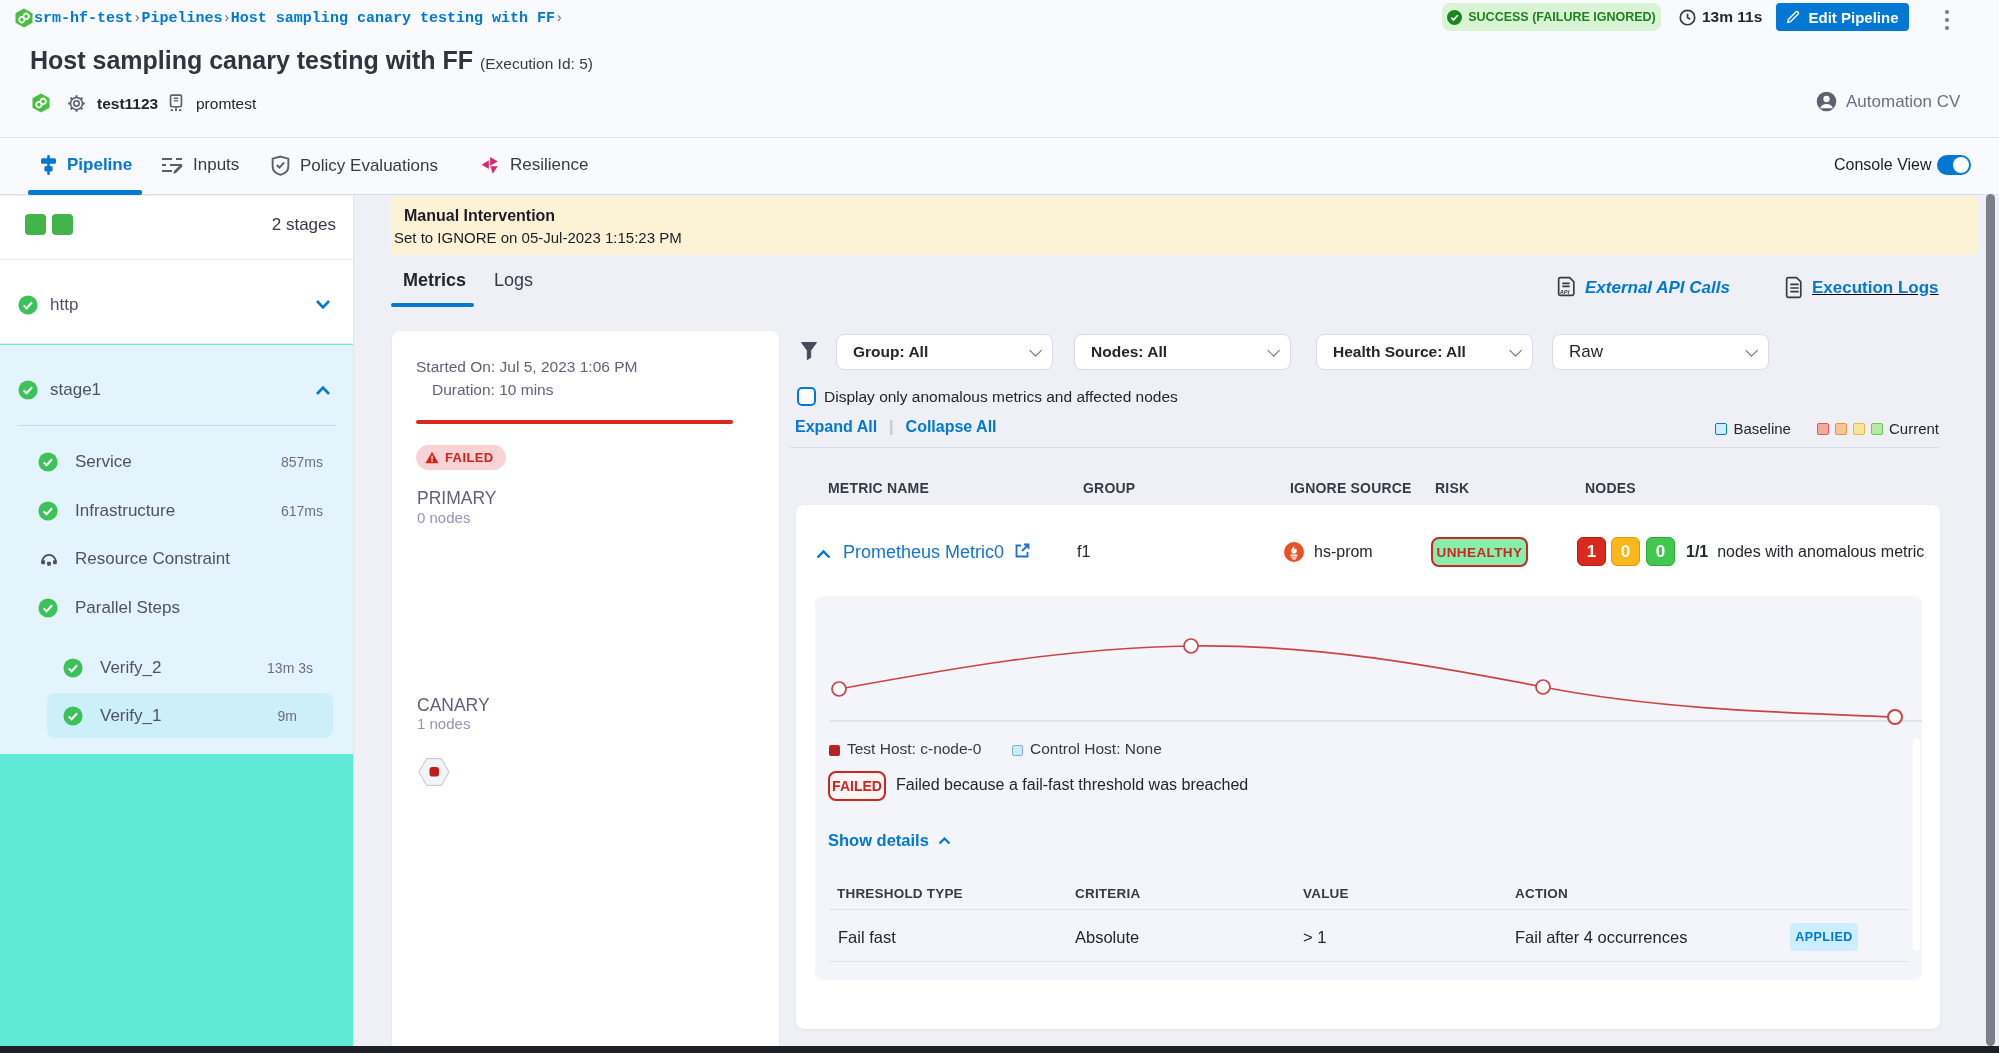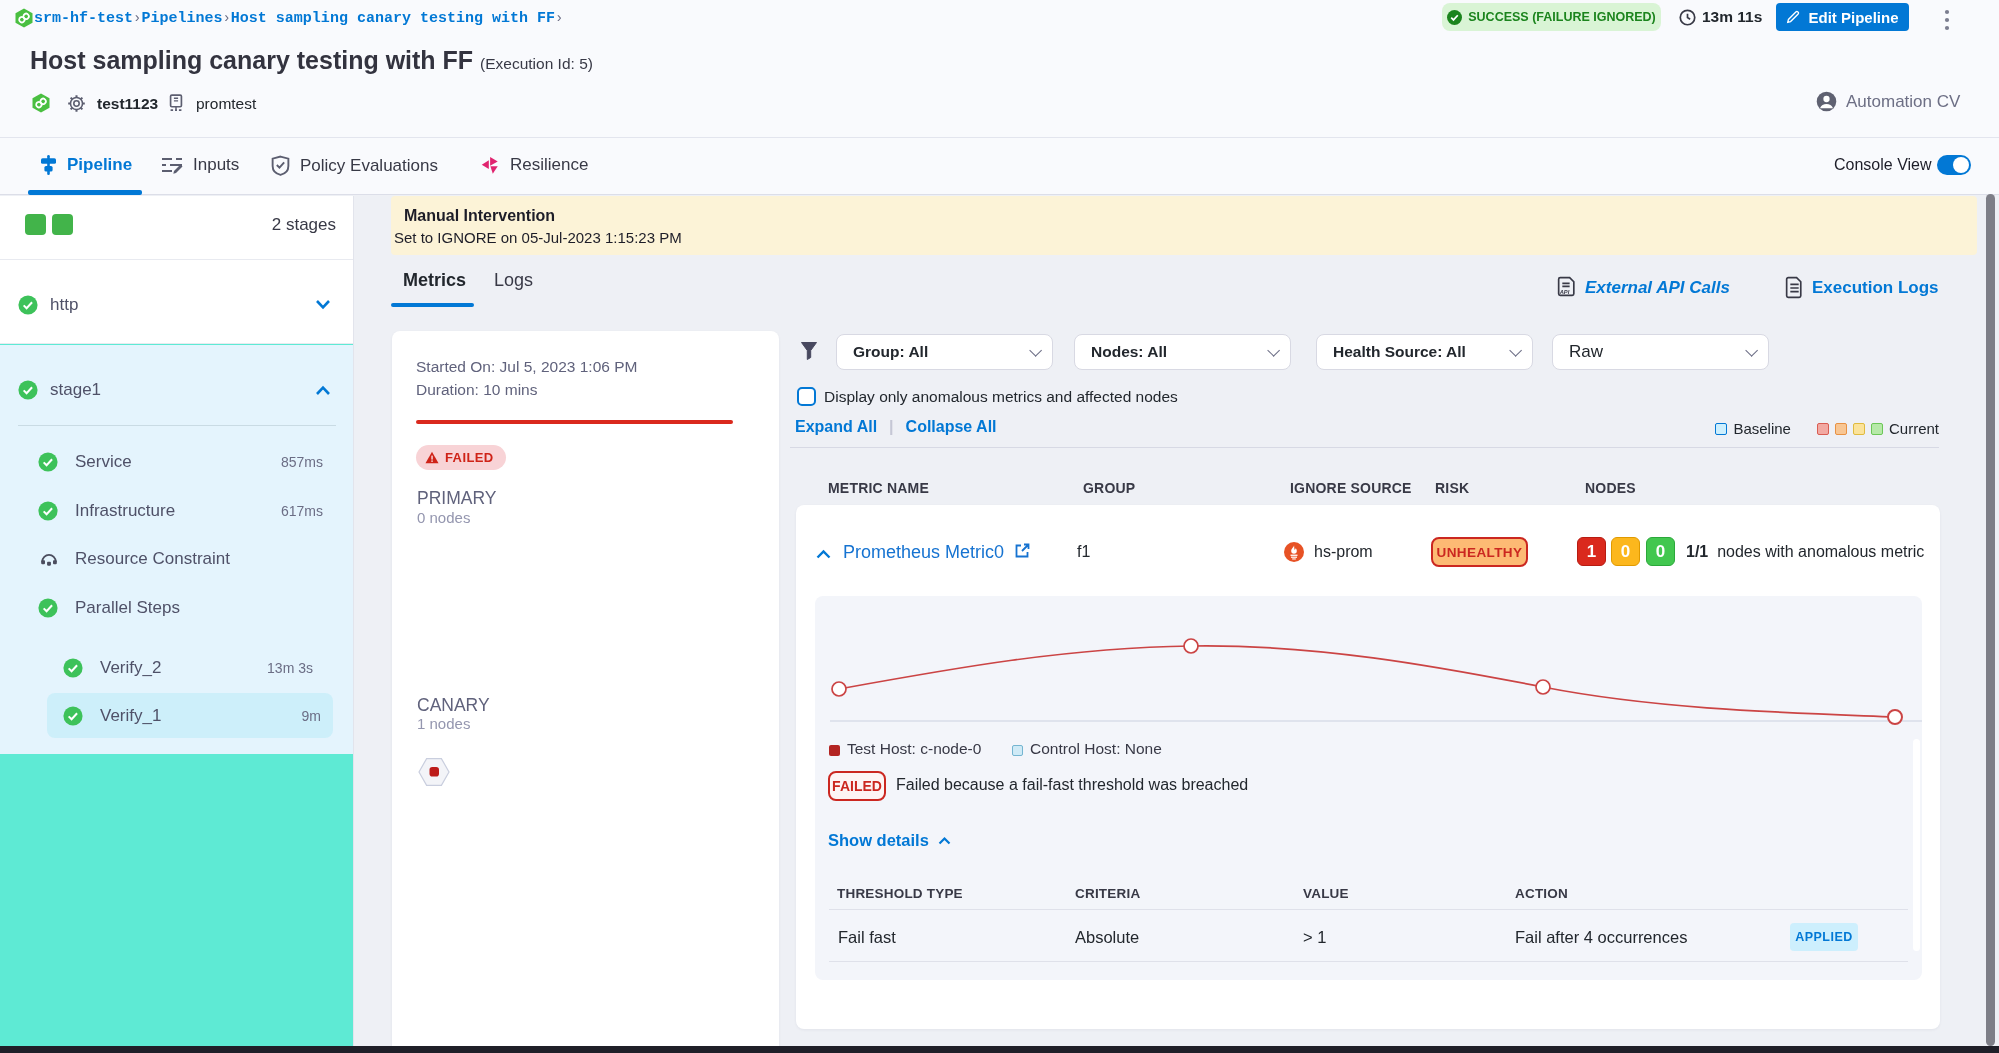--- a/index.html
+++ b/index.html
@@ -51,21 +51,21 @@
 .dd span { font-size:15.5px; font-weight:700; color:#22272d; }
 .chev-dn { width:9px; height:9px; border-right:1.8px solid #6b6d85; border-bottom:1.8px solid #6b6d85; transform:rotate(45deg) translateY(-3px); }
 
 #cb { left:797px; top:387px; width:19px; height:19px; border:2px solid #0278d5; border-radius:5px; background:#fff; }
 
 .lsq { width:12px; height:12px; border-radius:2px; display:inline-block; }
 
 .th { font-size:14px; font-weight:700; color:#383946; letter-spacing:.2px; }
 
 #bigcard { left:796px; top:505px; width:1144px; height:524px; background:#fff; border-radius:8px; box-shadow:0 1px 3px rgba(40,41,61,.06); }
-#unhealthy { left:635px; top:32px; width:97px; height:30px; border:2px solid #cb2720; border-radius:8px; display:flex; align-items:center; justify-content:center; color:#cb2720; font-size:13.5px; font-weight:700; letter-spacing:.4px; background:#fdba74; }
+#unhealthy { left:635px; top:32px; width:97px; height:30px; border:2px solid #cb2720; border-radius:8px; display:flex; align-items:center; justify-content:center; color:#cb2720; font-size:13.5px; font-weight:700; letter-spacing:.4px; background:#86efac; }
 .chip { position:absolute; top:32px; width:29px; height:29px; border-radius:6px; color:#fff; font-size:17px; font-weight:700; display:flex; align-items:center; justify-content:center; }
 #innercard { left:19px; top:91px; width:1107px; height:384px; background:#f3f5fa; border-radius:8px; }
 #failed-badge { left:13px; top:175px; width:58px; height:30px; border:2px solid #cb2720; border-radius:8px; background:#fdf4f4; display:flex; align-items:center; justify-content:center; color:#cb2720; font-size:14px; font-weight:700; }
 .dth { font-size:13.5px; font-weight:700; color:#383946; letter-spacing:.2px; }
 .dtd { font-size:16.5px; color:#22272d; }
 #applied { left:975px; top:327px; width:68px; height:28px; background:#cdeffd; border-radius:4px; display:flex; align-items:center; justify-content:center; color:#0278d5; font-size:12.5px; font-weight:700; letter-spacing:.5px; }
 
 #botbar { left:0; top:1046px; width:1999px; height:7px; background:#1f1f28; }
 #scrollthumb { left:1986px; top:194px; width:9px; height:852px; background:#7d7e87; border-radius:5px; }
 </style>
@@ -251,51 +251,51 @@
         <path d="M6.8 12.4l3.5 3.5 6.6-7.2" stroke="#fff" stroke-width="2.4" fill="none"></path>
       </svg>
   <div class="abs sb-name" style="left:100px; top:462px;">Verify_2</div>
   <div class="abs sb-time" style="right:40px; top:464px;">13m 3s</div>
 
   <svg class="abs check" style="left:63px; top:510px;" viewBox="0 0 24 24">
         <circle cx="12" cy="12" r="11.5" fill="#3dc25a"></circle>
         <path d="M6.8 12.4l3.5 3.5 6.6-7.2" stroke="#fff" stroke-width="2.4" fill="none"></path>
       </svg>
   <div class="abs sb-name" style="left:100px; top:510px;">Verify_1</div>
-  <div class="abs sb-time" style="right:32px; top:512px;">9m</div>
+  <div class="abs sb-time" style="right:56px; top:512px;">9m</div>
 </div>
 
 <div class="abs" id="banner">
   <b>Manual Intervention</b>
   <div>Set to IGNORE on 05-Jul-2023 1:15:23 PM</div>
 </div>
 
 <div class="abs" style="left:403px; top:270px; font-size:18px; font-weight:700; color:#22272d;">Metrics</div>
 <div class="abs" style="left:494px; top:270px; font-size:18px; font-weight:500; color:#383946;">Logs</div>
 <div class="abs" id="m-underline"></div>
 
 <div class="abs hrow" style="left:1556px; top:276px; gap:8px;font-style:italic;">
   <svg width="21" height="23" viewBox="0 0 20 22" fill="none" stroke="#383946" stroke-width="1.6">
         <path d="M4 1.5h9l4 4V17a1.5 1.5 0 01-1.5 1.5H4A1.5 1.5 0 012.5 17V3A1.5 1.5 0 014 1.5z"></path>
         <path d="M6 7h7M6 10h7"></path>
         <text x="3.5" y="17" font-size="5.5" font-weight="bold" fill="#383946" stroke="none">API</text>
       </svg>
   <span class="link" style="font-size:17px;">External API Calls</span>
 </div>
-<div class="abs hrow" style="left:1785px; top:276px; gap:8px;">
+<div class="abs hrow" style="left:1785px; top:276px; gap:8px;text-decoration:underline;">
   <svg width="19" height="23" viewBox="0 0 18 22" fill="none" stroke="#383946" stroke-width="1.6">
         <path d="M3 1.5h8l4 4V19a1.5 1.5 0 01-1.5 1.5H3A1.5 1.5 0 011.5 19V3A1.5 1.5 0 013 1.5z"></path>
         <path d="M5 8h8M5 11.5h8M5 15h8"></path>
       </svg>
   <span class="link" style="font-size:17px;">Execution Logs</span>
 </div>
 
 <div class="abs" id="lcard">
   <div class="abs gray-txt" style="left:24px; top:27px;">Started On: Jul 5, 2023 1:06 PM</div>
-  <div class="abs gray-txt" style="left:24px; top:50px;text-align:center;">Duration: 10 mins</div>
+  <div class="abs gray-txt" style="left:40px; top:50px;text-align:center;">Duration: 10 mins</div>
   <div class="abs" style="left:24px; top:89px; width:317px; height:4px; background:#da291d; border-radius:2px;"></div>
   <div class="abs" id="failed-pill">
     <svg width="14" height="13" viewBox="0 0 14 13">
           <path d="M7 .8l6.5 11.4H.5z" fill="#cf2318"></path>
           <rect x="6.3" y="4.6" width="1.5" height="4" fill="#f8d3d6"></rect>
           <rect x="6.3" y="9.4" width="1.5" height="1.5" fill="#f8d3d6"></rect>
         </svg>
     <span>FAILED</span>
   </div>
   <div class="abs" style="left:25px; top:157px; font-size:17.5px; color:#60627c;">PRIMARY</div>

